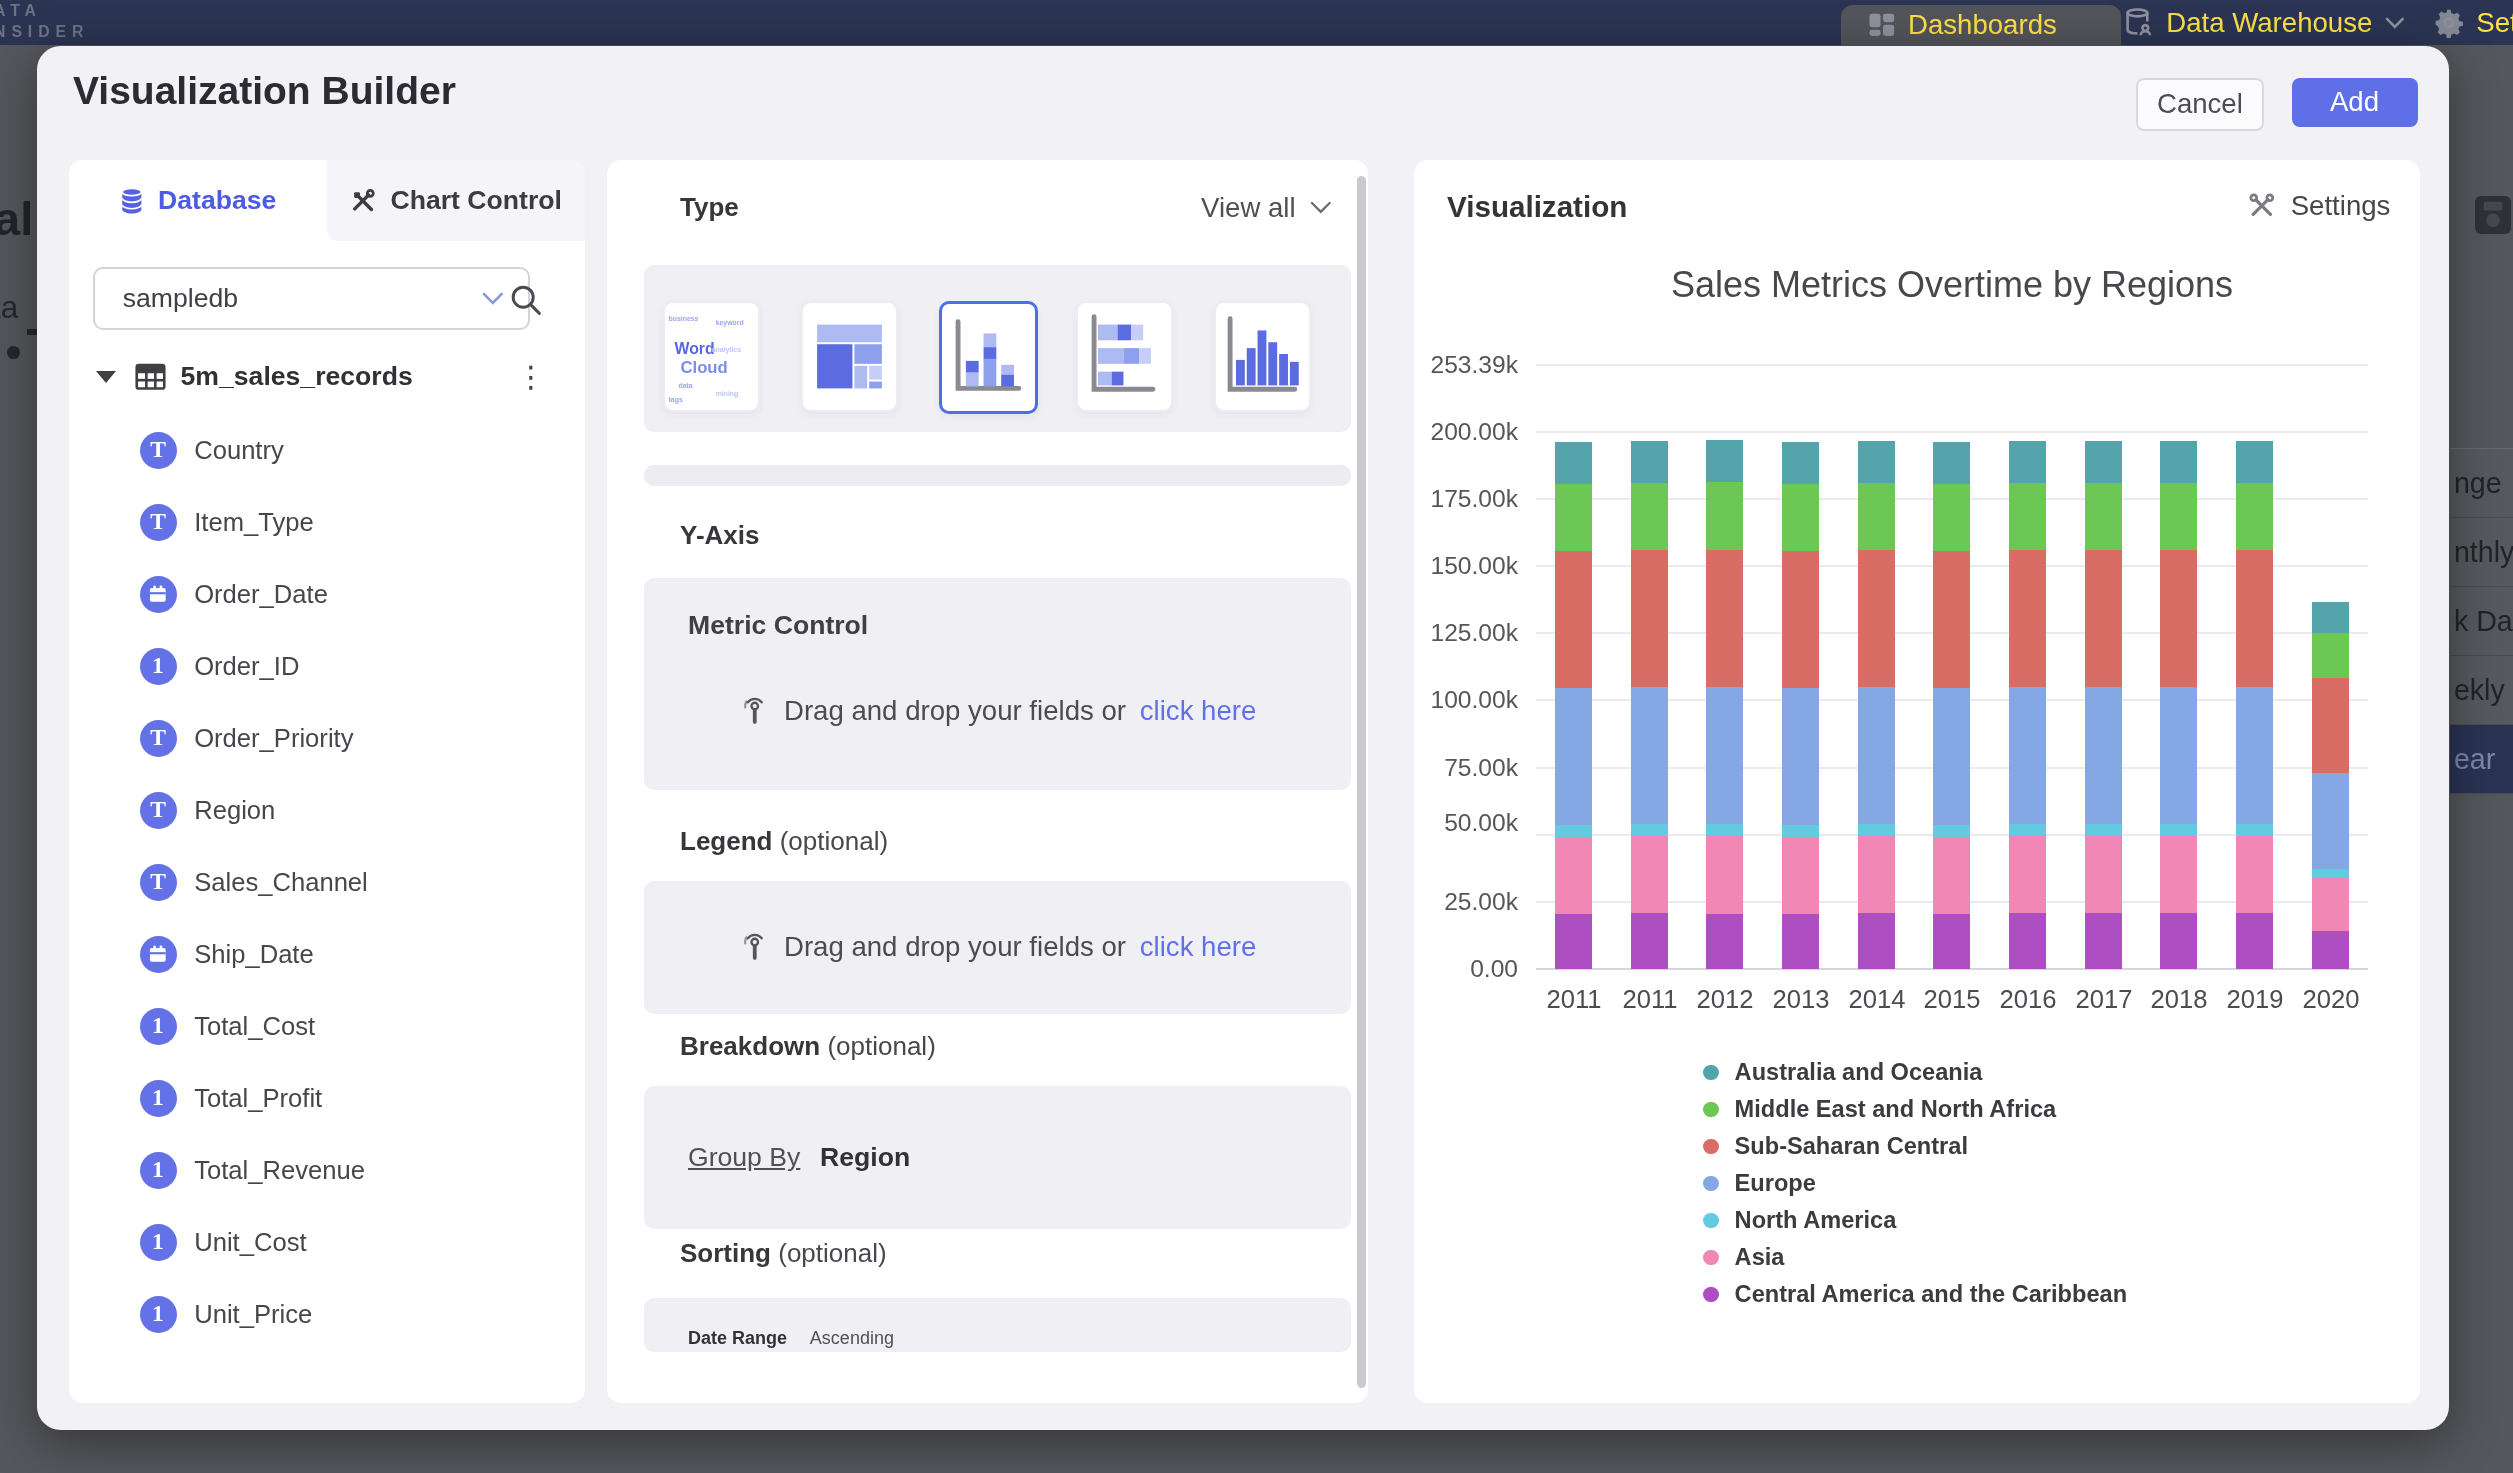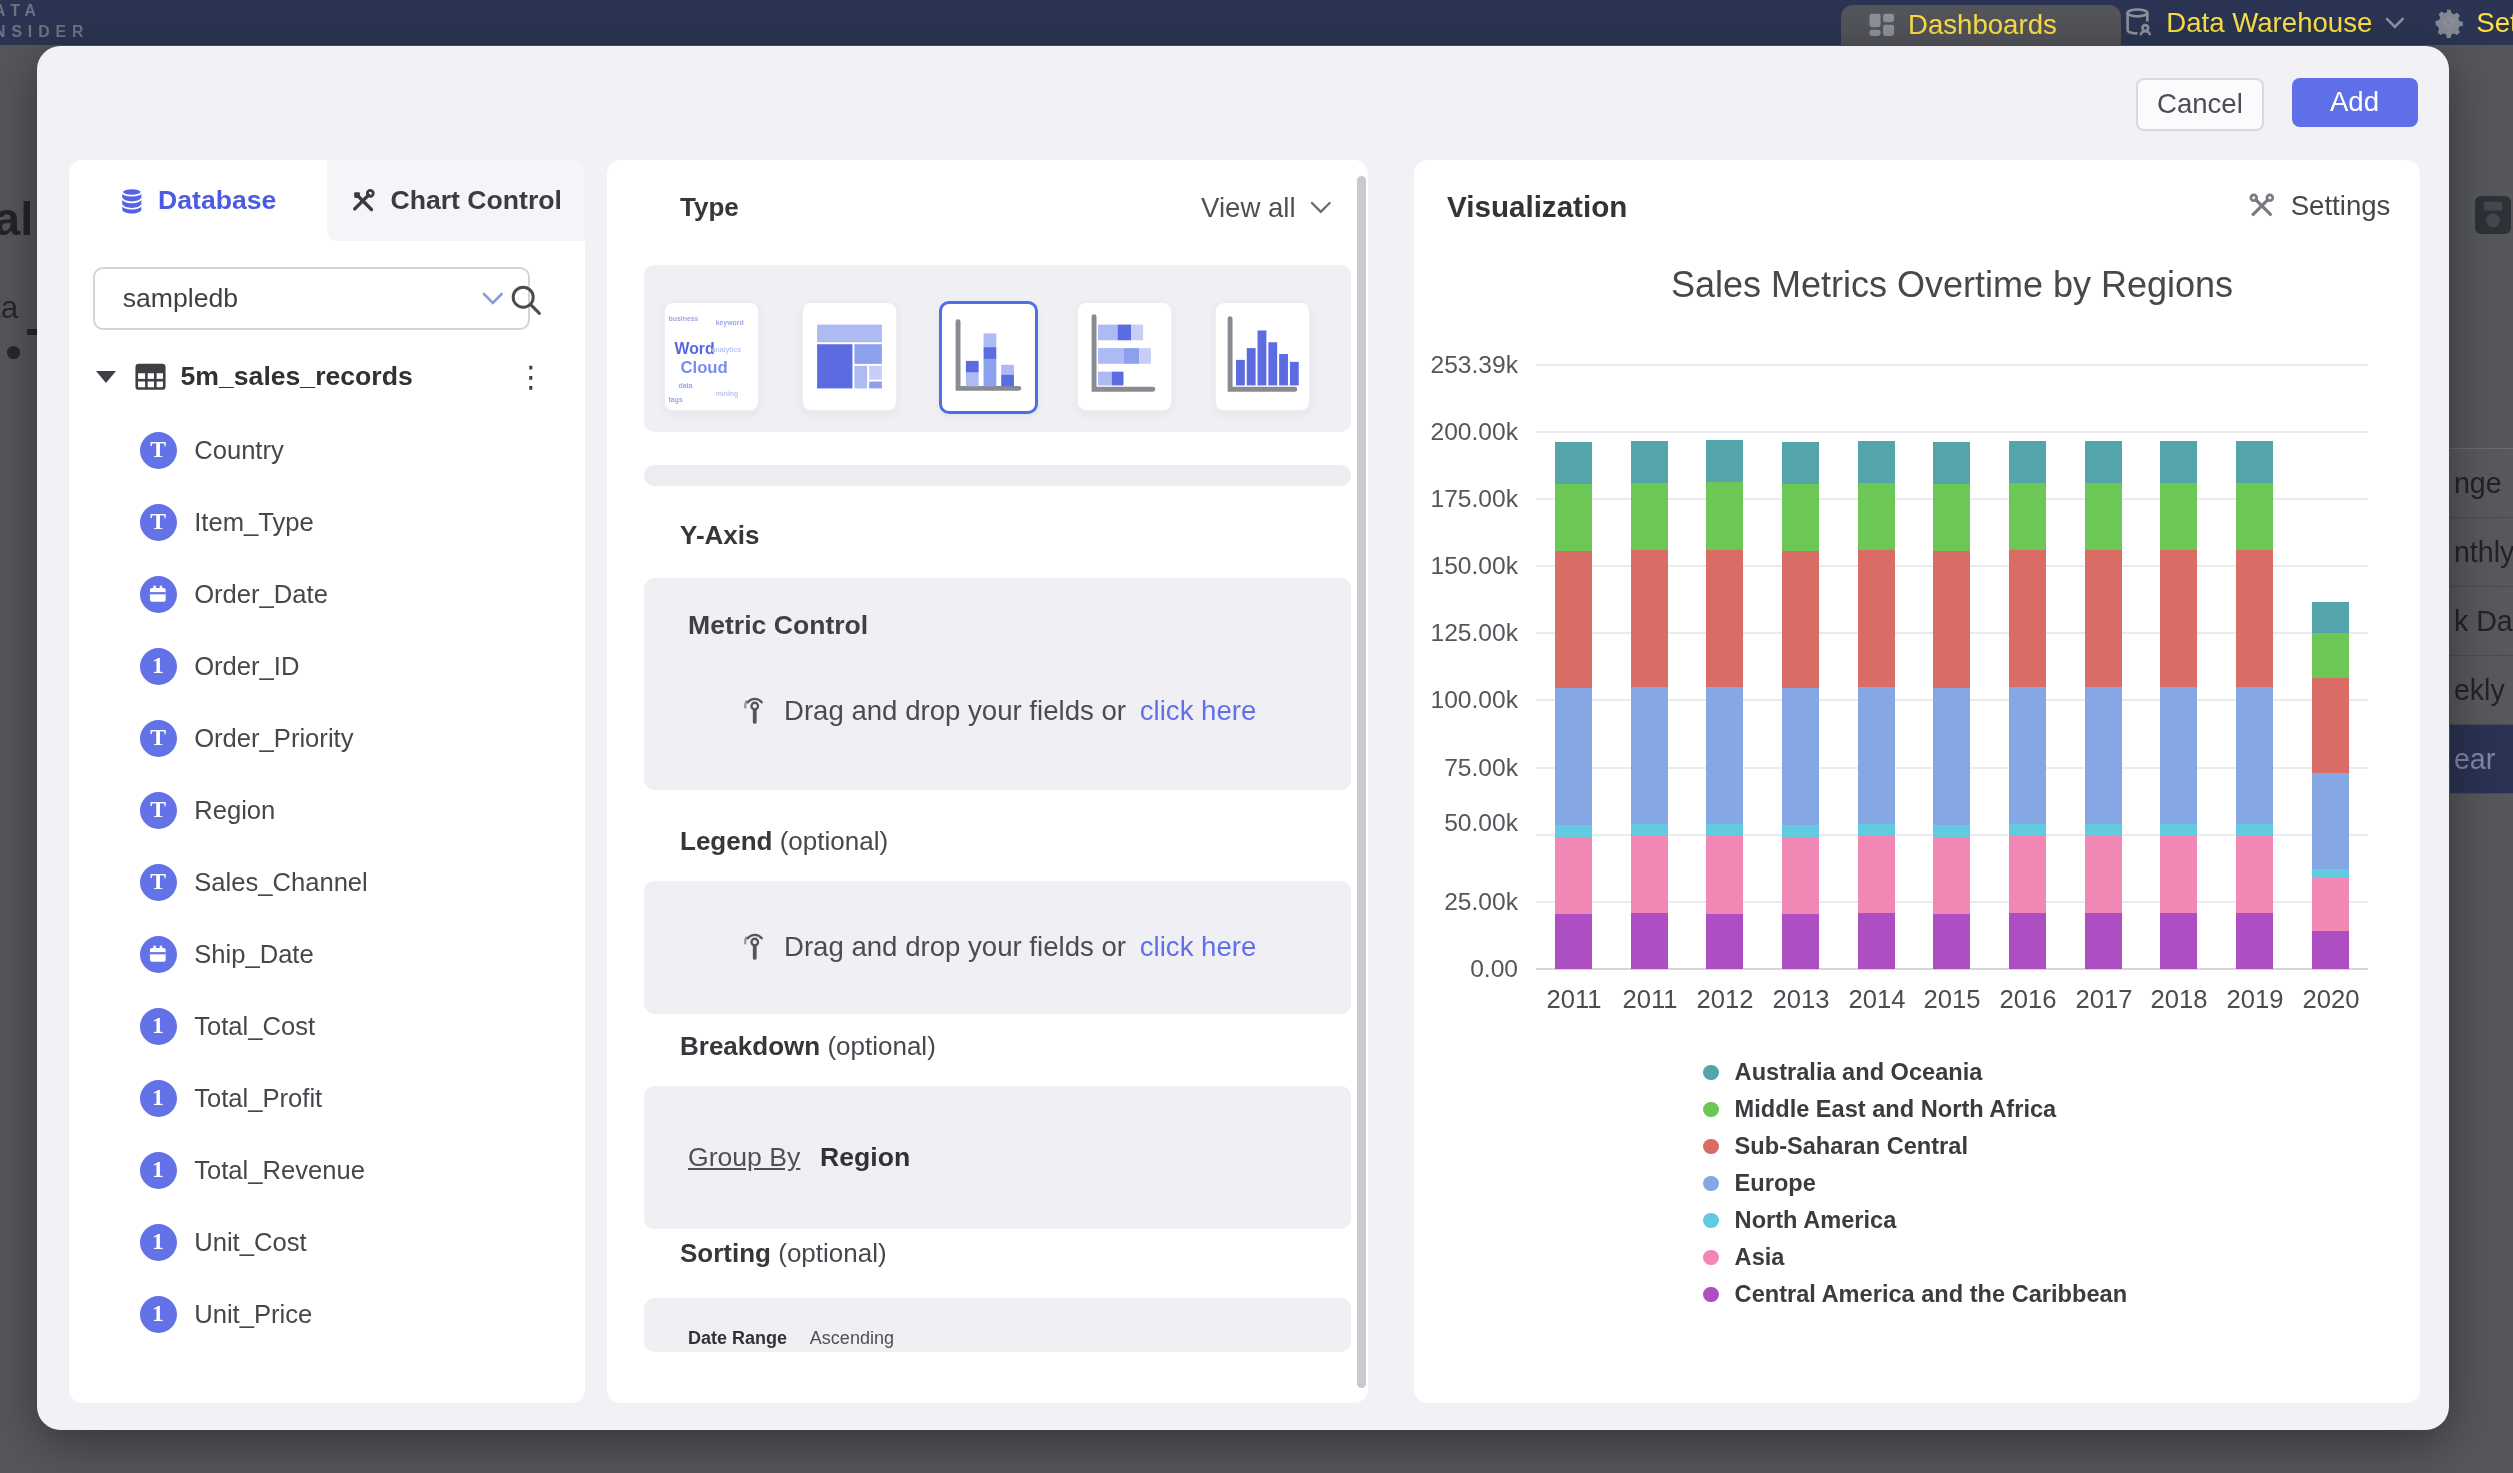--- a/index.html
+++ b/index.html
@@ -172,20 +172,21 @@
     <div id="bg-menu">
         <div class="bg-menu-row">nge</div>
         <div class="bg-menu-row">nthly</div>
         <div class="bg-menu-row">k Date</div>
         <div class="bg-menu-row">ekly</div>
         <div class="bg-menu-row selected">ear</div>
       </div>
   </div>
 
   <div id="modal">
+    <div id="modal-title">Visualization Builder</div>
     <div id="modal-actions">
       <div class="btn" id="btn-cancel">Cancel</div>
       <div class="btn" id="btn-add">Add</div>
     </div>
 
     <div class="card" id="left-card">
       <div class="tabs">
         <div class="tab active">
           <span>
             <svg width="25.6" height="27.6" viewBox="0 0 24 26">

